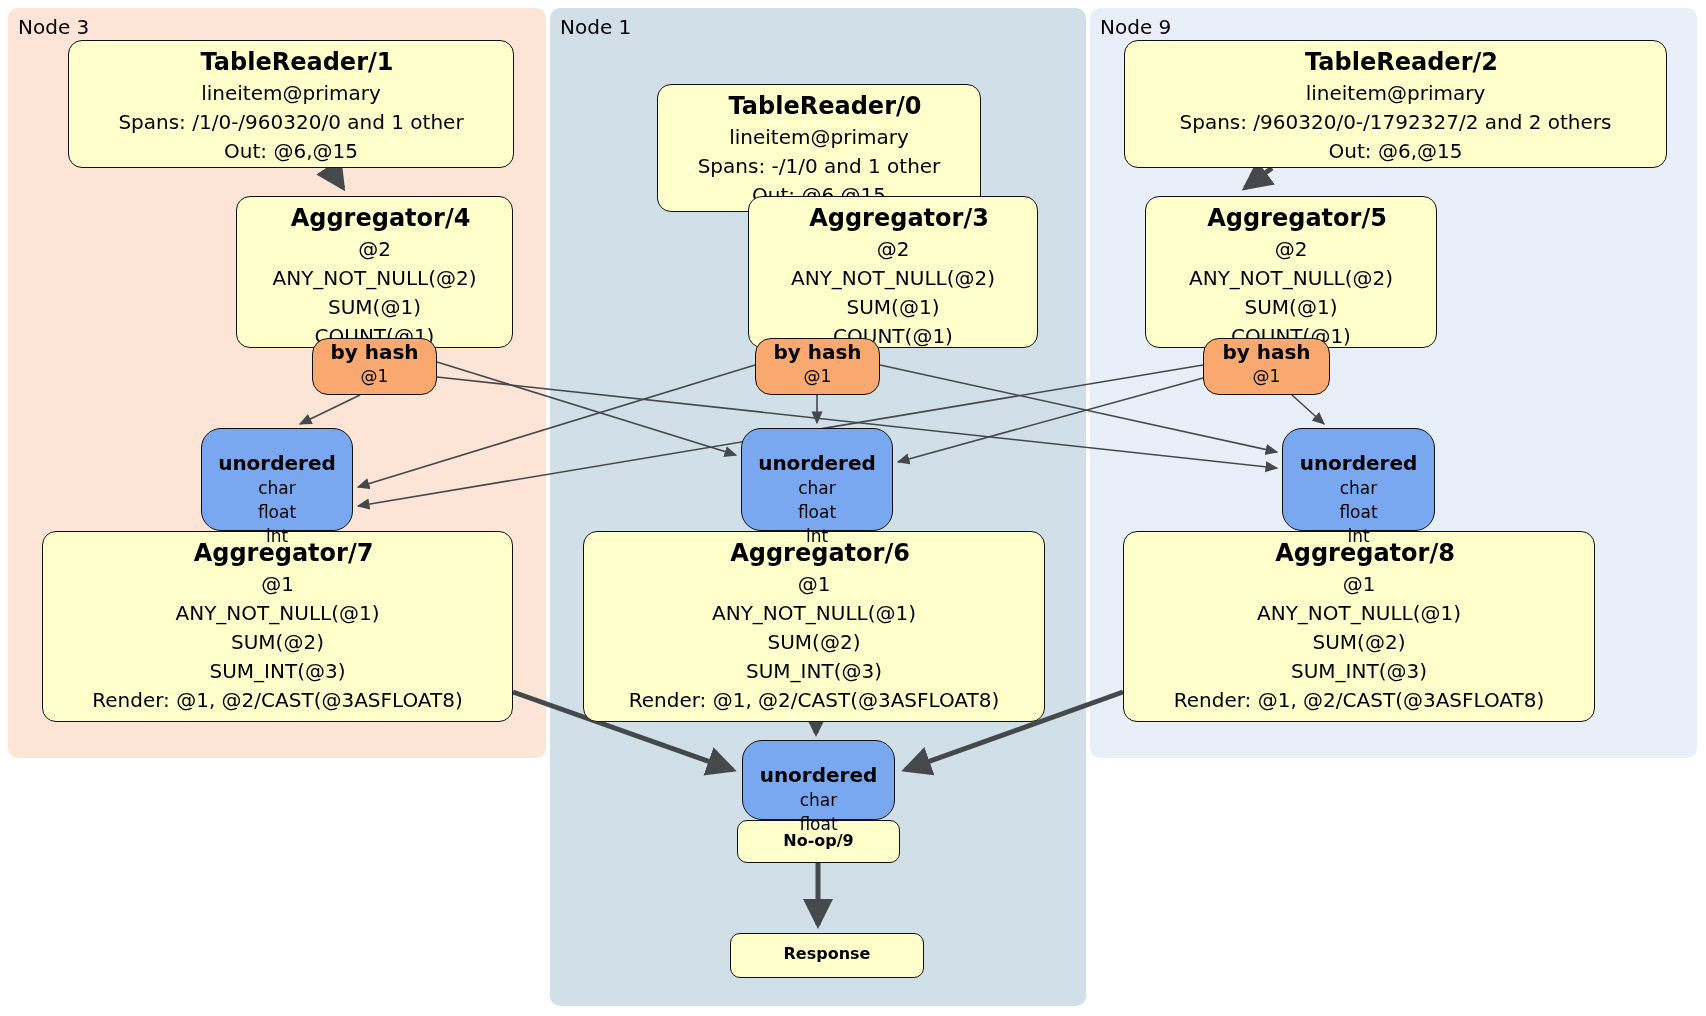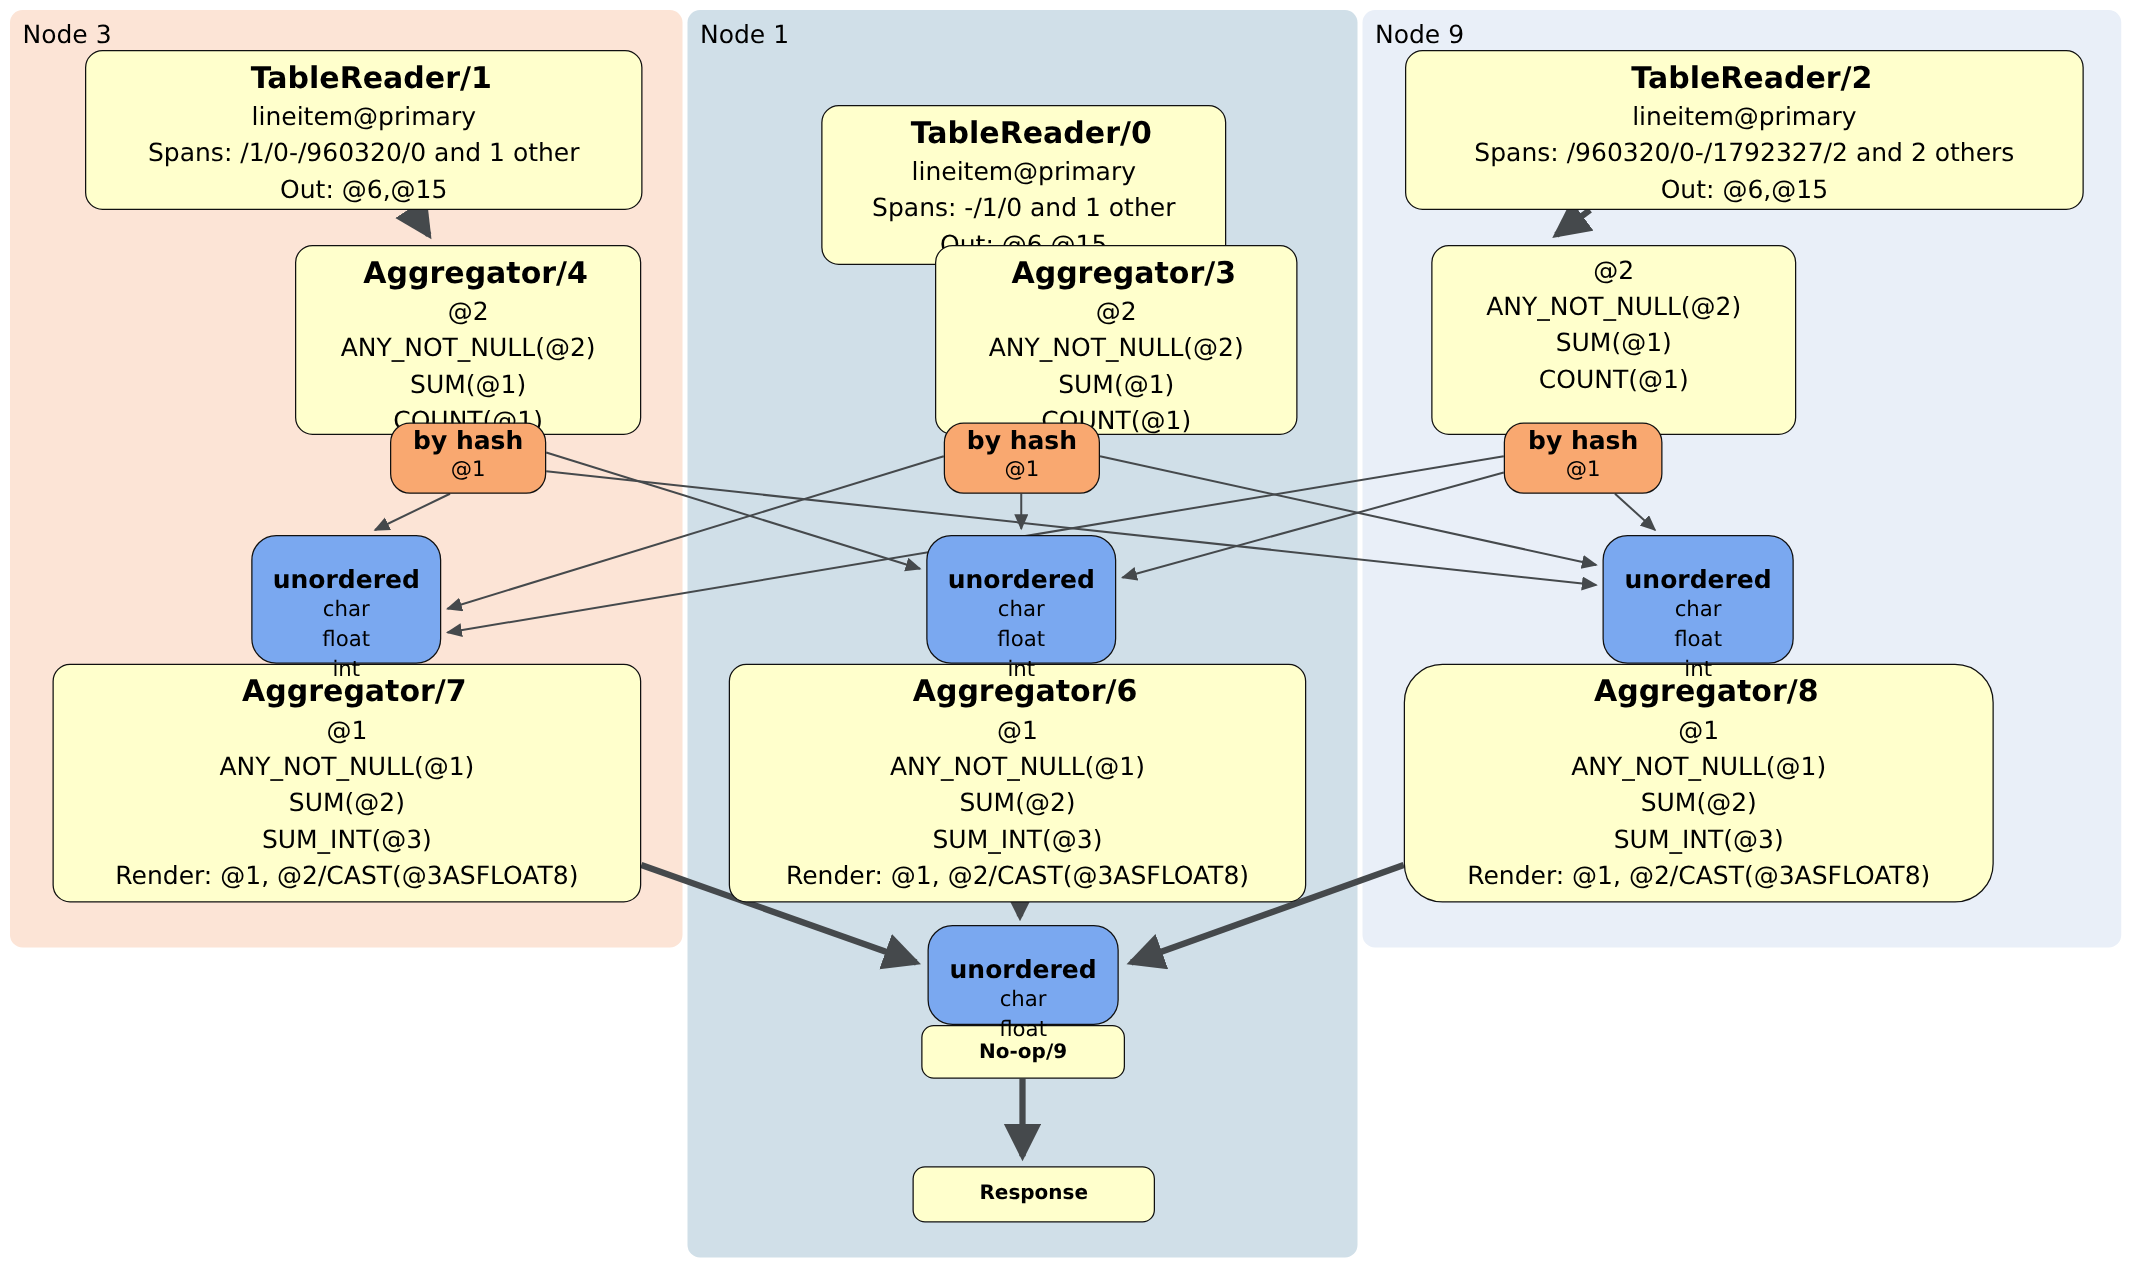--- a/index.html
+++ b/index.html
@@ -176,20 +176,21 @@
 
   <div class="box proc" style="left:1124px;top:40px;width:543px;height:128px;">
     <span class="box-title">TableReader/2</span>
     <div>
         <div class="box-line">lineitem@primary</div>
         <div class="box-line">Spans: /960320/0-/1792327/2 and 2 others</div>
         <div class="box-line">Out: @6,@15</div>
       </div>
   </div>
   <div class="box proc" style="left:1145px;top:196px;width:292px;height:152px;">
+    <span class="box-title">Aggregator/5</span>
     <div>
         <div class="box-line">@2</div>
         <div class="box-line">ANY_NOT_NULL(@2)</div>
         <div class="box-line">SUM(@1)</div>
         <div class="box-line">COUNT(@1)</div>
       </div>
   </div>
   <div class="box router" style="left:1203px;top:338px;width:127px;height:57px;">
     <span class="box-title">by hash</span>
     <div>
@@ -197,21 +198,21 @@
       </div>
   </div>
   <div class="box sync" style="left:1282px;top:428px;width:153px;height:103px;">
     <span class="box-title">unordered</span>
     <div>
         <div class="box-line">char</div>
         <div class="box-line">float</div>
         <div class="box-line">int</div>
       </div>
   </div>
-  <div class="box proc" style="left:1123px;top:531px;width:472px;height:191px;border-radius:31px;">
+  <div class="box proc" style="left:1123px;top:531px;width:472px;height:191px;">
     <span class="box-title">Aggregator/8</span>
     <div>
         <div class="box-line">@1</div>
         <div class="box-line">ANY_NOT_NULL(@1)</div>
         <div class="box-line">SUM(@2)</div>
         <div class="box-line">SUM_INT(@3)</div>
         <div class="box-line">Render: @1, @2/CAST(@3ASFLOAT8)</div>
       </div>
   </div>
 

